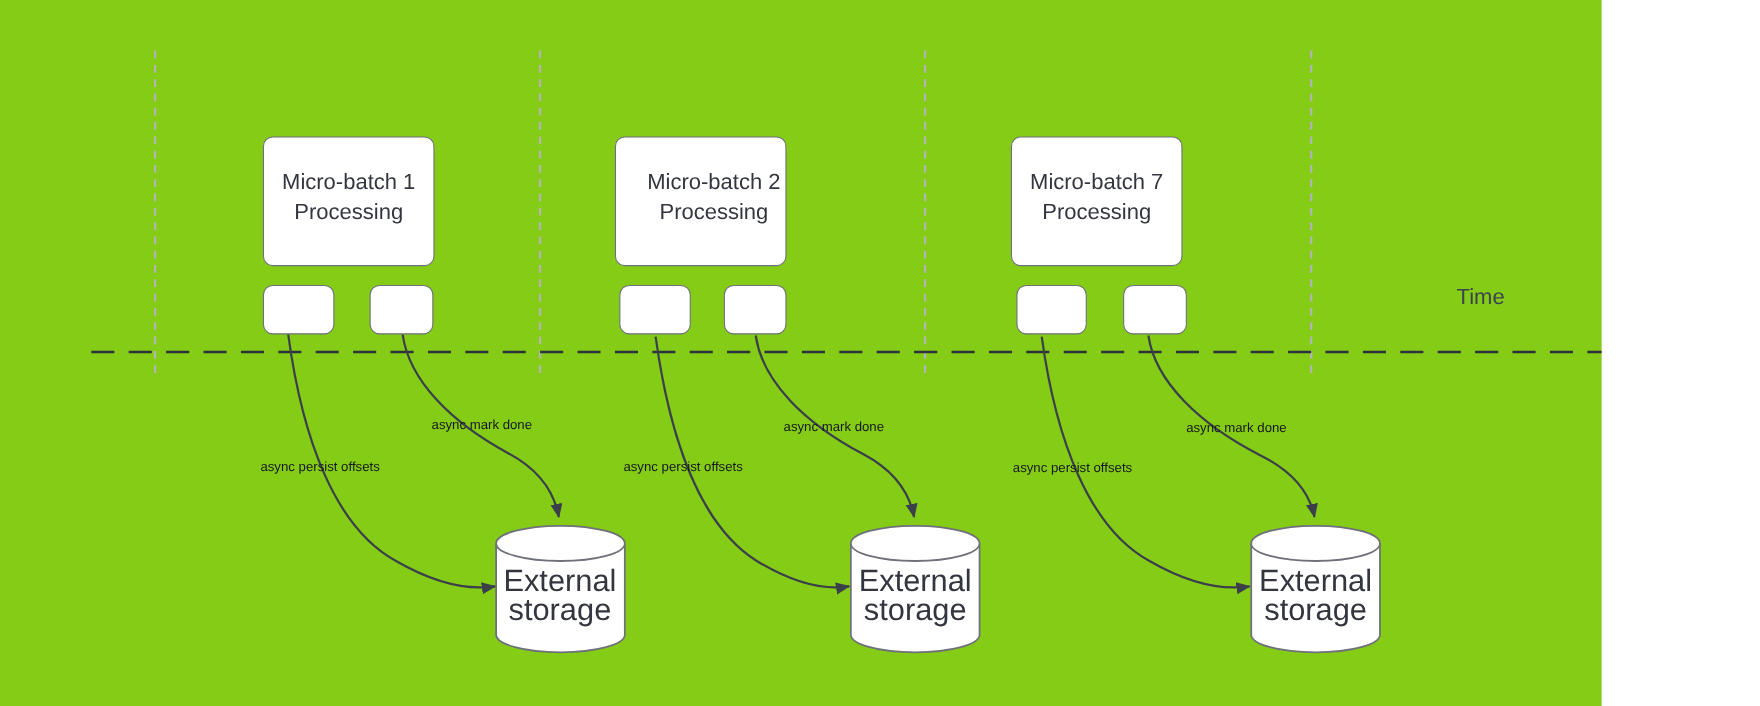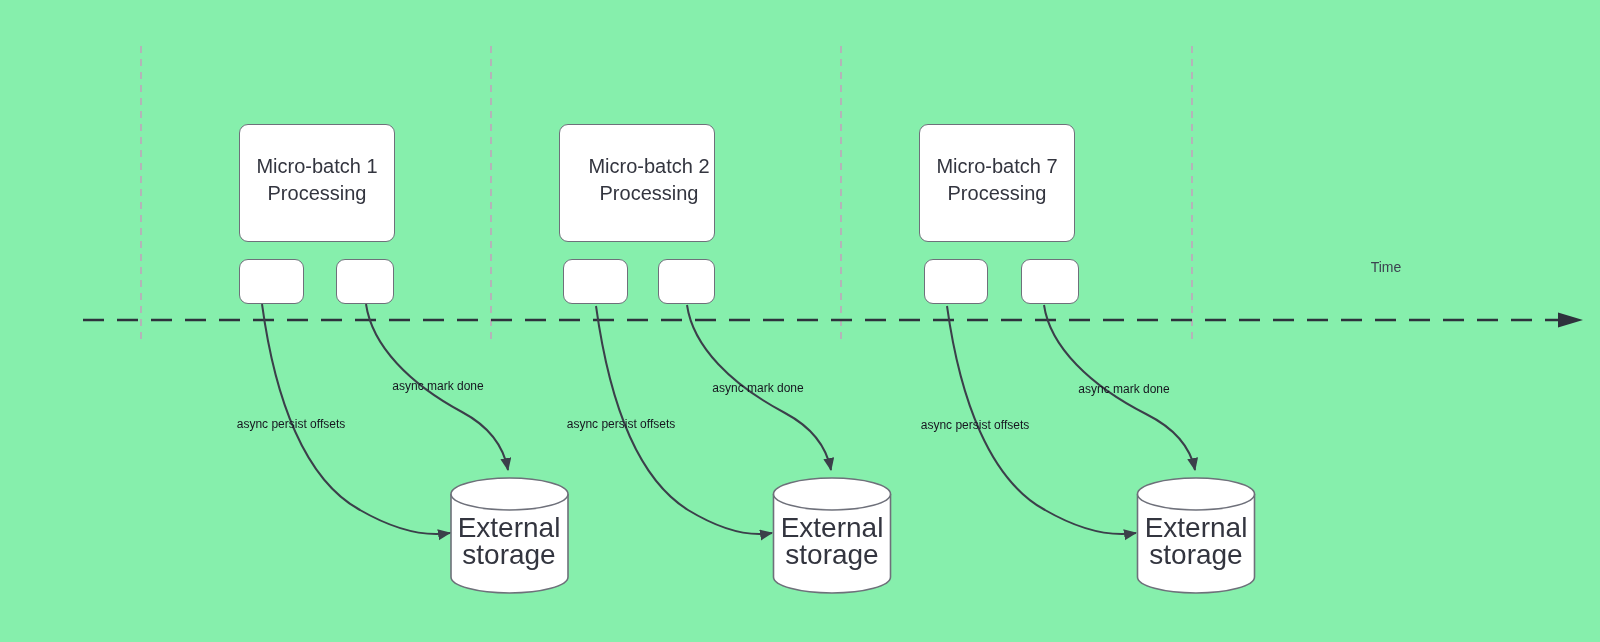--- a/index.html
+++ b/index.html
@@ -1,20 +1,20 @@
 <!DOCTYPE html>
 <html><head>
 <meta charset="utf-8">
 <style>
   html, body { margin: 0; padding: 0; background: #ffffff; }
   .canvas {
     position: relative;
-    width: 1600px;
+    width: 1456px;
     height: 642px;
-    background: #86efac;
+    background: #84cc16;
     font-family: "Liberation Sans", "DejaVu Sans", sans-serif;
     overflow: hidden;
   }
   .svg-layer {
     position: absolute;
     left: 0; top: 0;
     width: 1600px; height: 642px;
   }
   .proc-box {
     position: absolute;
@@ -55,24 +55,24 @@
     width: 120px;
     transform: translateX(-50%);
     text-align: center;
     font-size: 28px;
     line-height: 27px;
     color: #33353f;
     white-space: pre-line;
   }
   .time-label {
     position: absolute;
-    left: 1386px;
+    left: 1346px;
     top: 259px;
     transform: translateX(-50%);
-    font-size: 14px;
+    font-size: 20px;
     color: #3c4250;
   }
 </style>
 </head>
 <body>
 
 <div class="canvas">
 
   <svg class="svg-layer" viewBox="0 0 1600 642" xmlns="http://www.w3.org/2000/svg">
     <defs>

